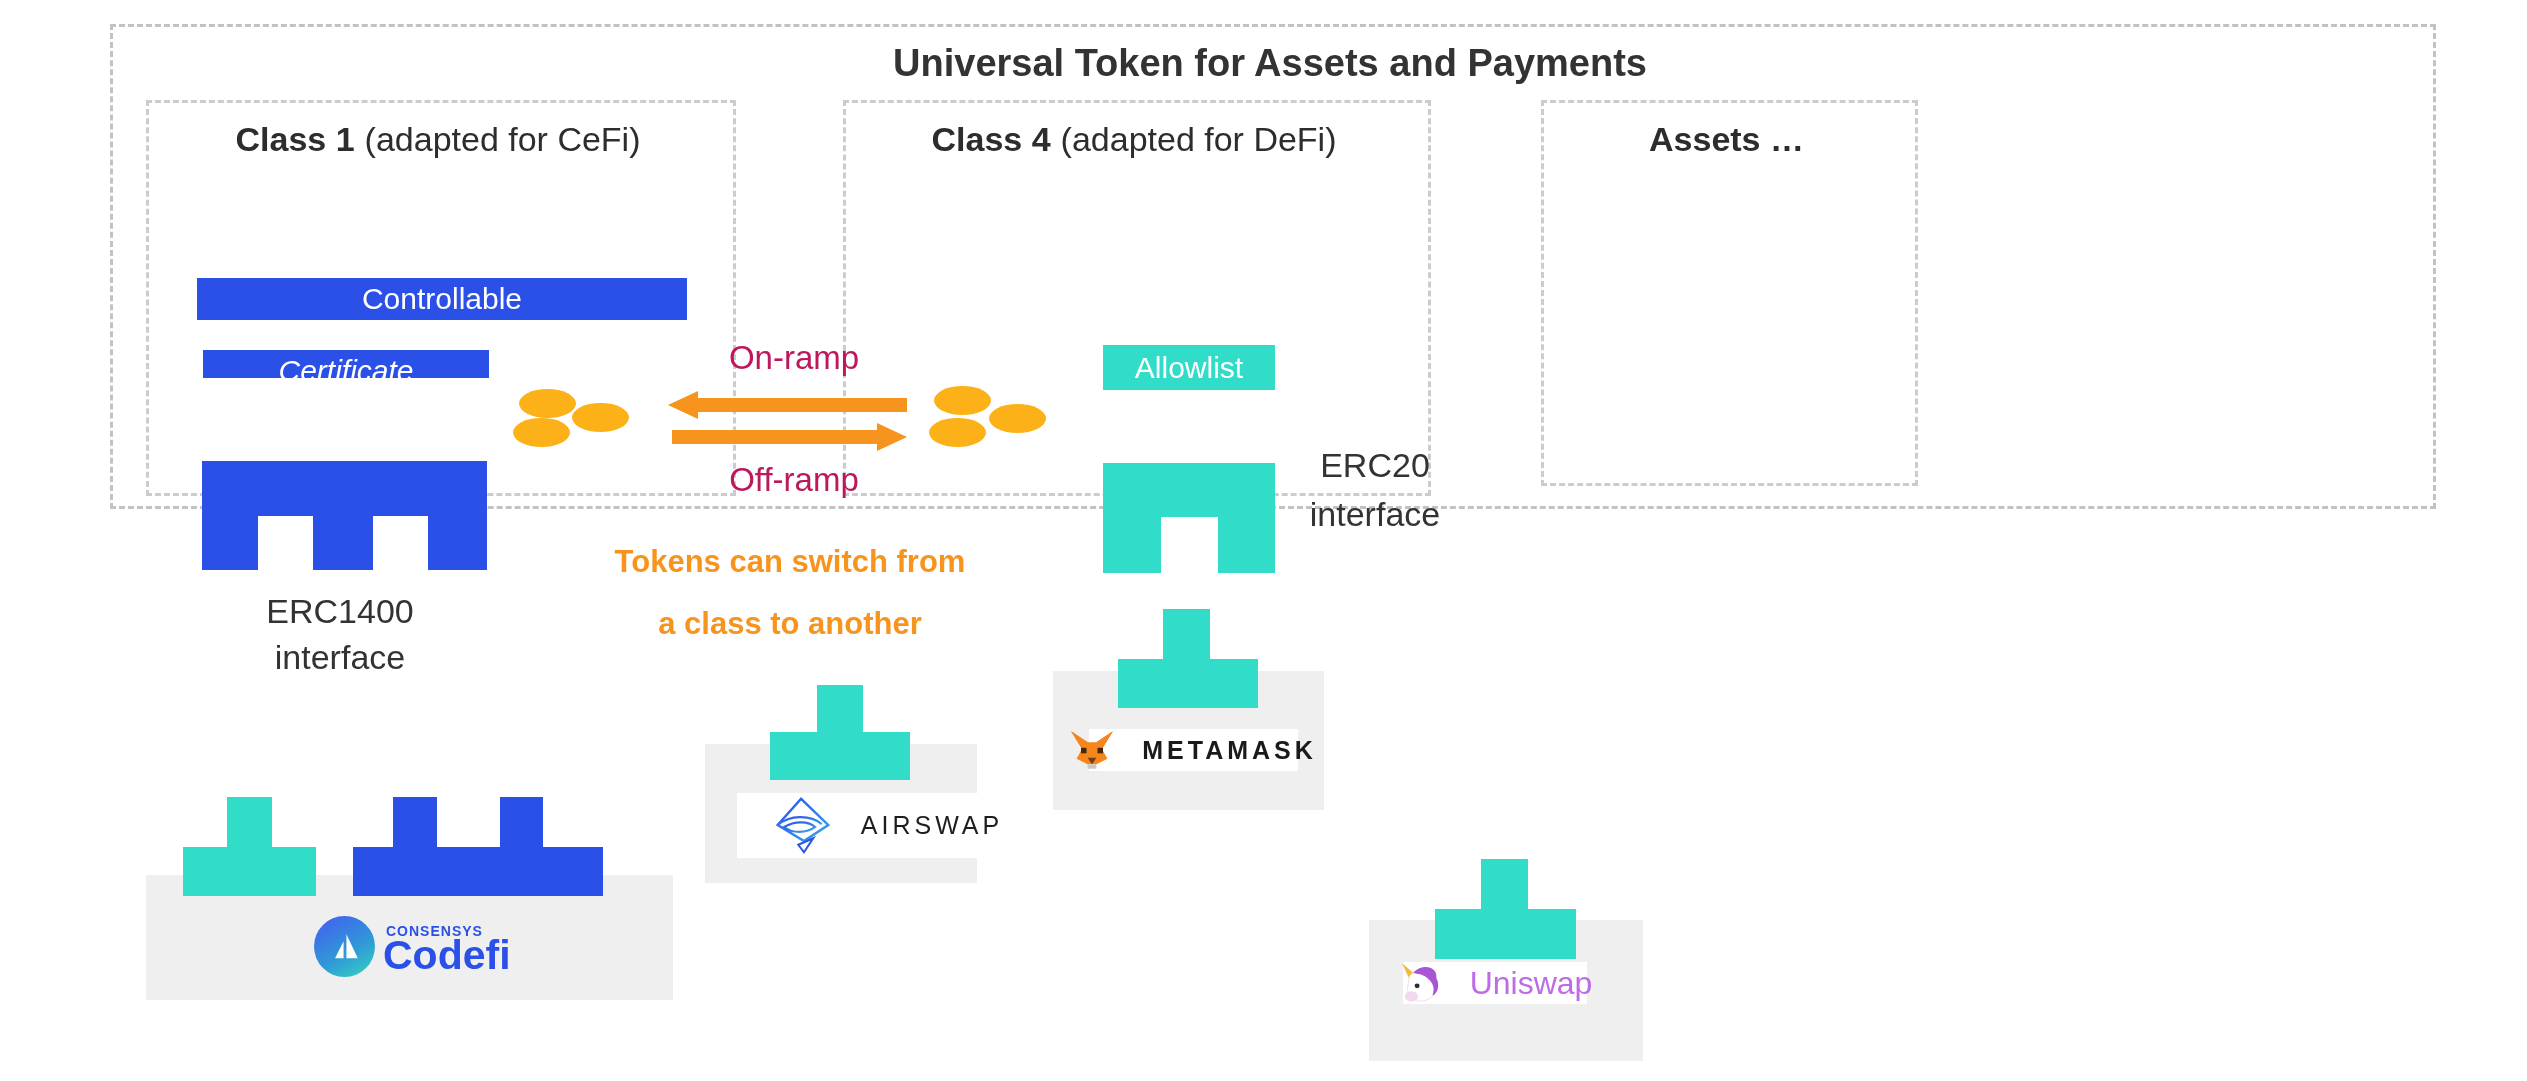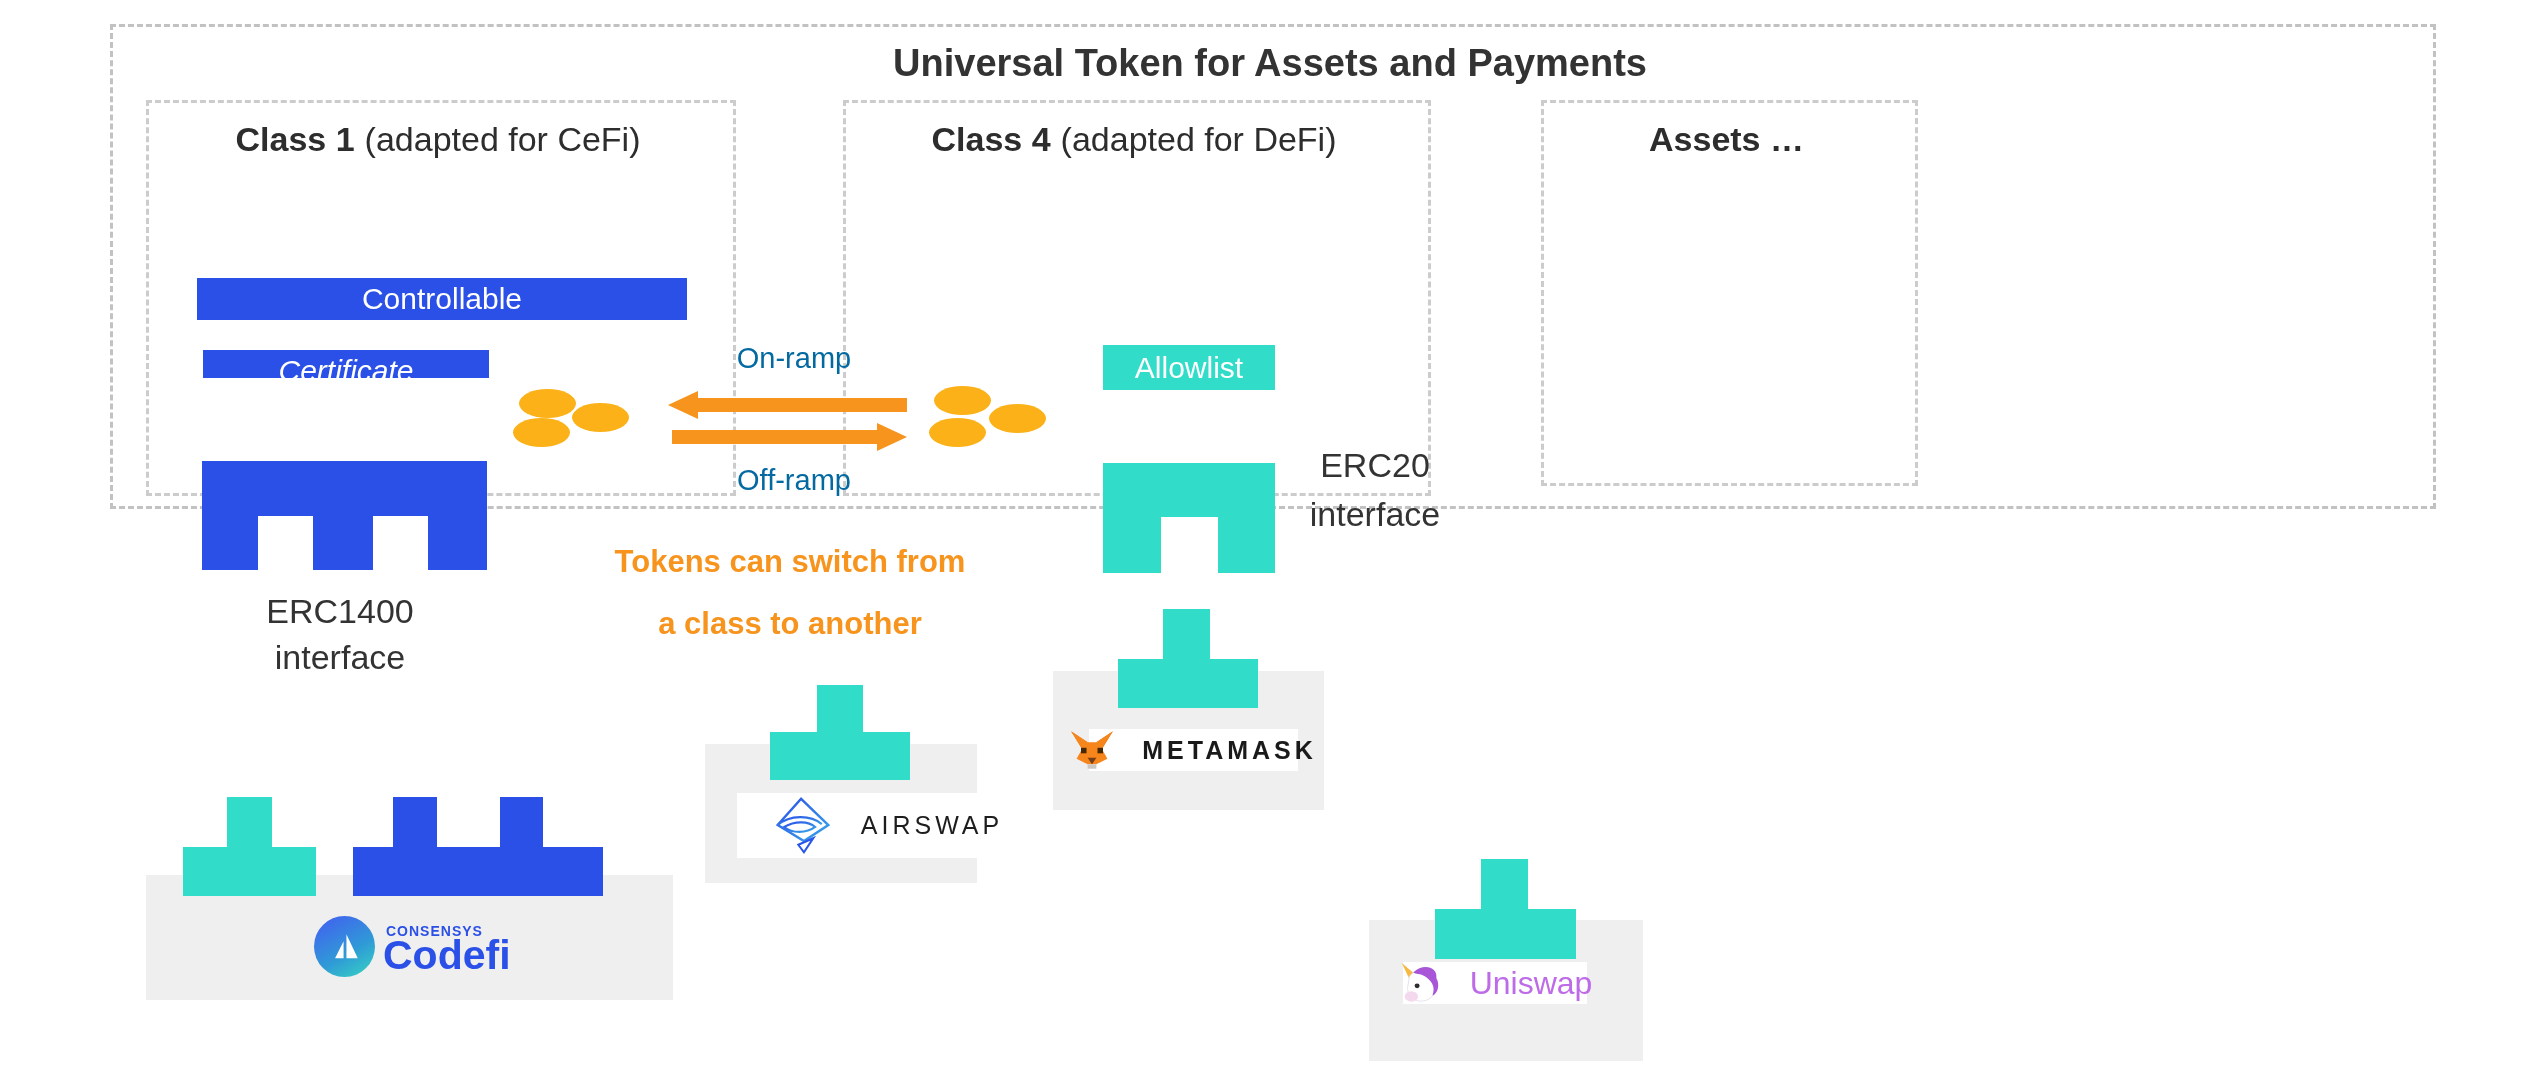--- a/index.html
+++ b/index.html
@@ -10,21 +10,21 @@
   .abs{position:absolute;}
   .dash-outer{border:3px dashed #c2c2c2;}
   .dash-class{border:3px dashed #cccccc;}
   .title{font-size:38px;font-weight:700;color:#333;text-align:center;line-height:42px;}
   .class-hdr{font-size:34px;color:#2d2d2d;text-align:center;line-height:42px;white-space:nowrap;}
   .class-hdr .b{font-weight:700;}
   .class-hdr .q{font-weight:400;margin-left:10px;}
   .bar{background:#2B50E8;color:#ffffff;text-align:center;font-size:30px;}
   .bar.teal{background:#31DCC9;}
   .lbl{font-size:34px;color:#333;text-align:center;}
-  .ramp{font-size:29px;color:#0369a1;text-align:center;line-height:34px;}
+  .ramp{font-size:33px;color:#be185d;text-align:center;line-height:34px;}
   .callout{font-size:31px;font-weight:700;color:#F7941E;text-align:center;line-height:62px;}
   .coin{position:absolute;width:57px;height:29px;border-radius:50%;background:#FBB117;}
   .piece{position:absolute;}
   .piece .part{position:absolute;}
   .blue-fill{background:#2B50E8;}
   .teal-fill{background:#31DCC9;}
   .panel{position:absolute;background:#EFEFEF;}
   .logo-box{position:absolute;background:#ffffff;display:flex;align-items:center;justify-content:center;gap:28px;}
   .airswap-txt{font-size:25px;letter-spacing:4px;color:#1d1d1d;font-weight:400;}
   .metamask-txt{font-size:25px;letter-spacing:4px;color:#1a1a1a;font-weight:700;}

